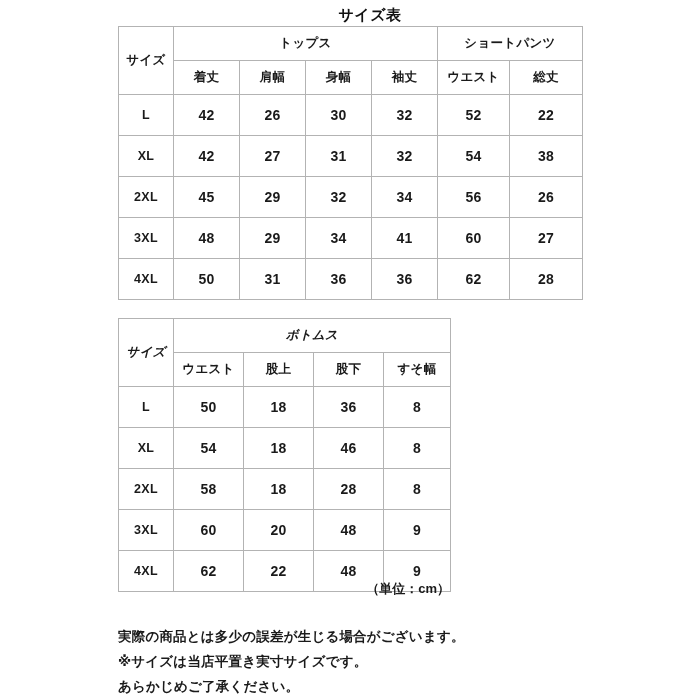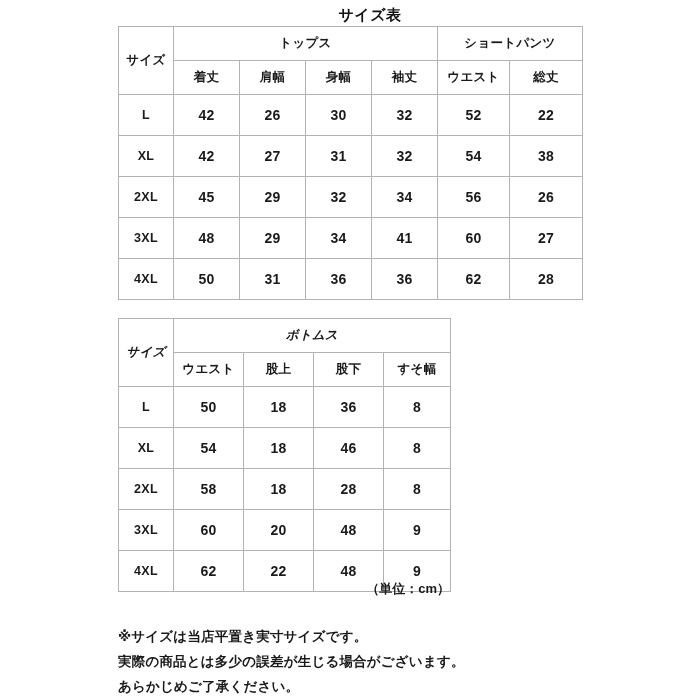--- a/index.html
+++ b/index.html
@@ -235,18 +235,18 @@
         <td class="data-cell">22</td>
         <td class="data-cell">48</td>
         <td class="data-cell">9</td>
       </tr>
     </tbody>
   </table>
 
   <div class="unit-note">（単位：cm）</div>
 
   <div class="footer-notes">
+    <div>実際の商品とは多少の誤差が生じる場合がございます。</div>
     <div>※サイズは当店平置き実寸サイズです。</div>
-    <div>実際の商品とは多少の誤差が生じる場合がございます。</div>
     <div>あらかじめご了承ください。</div>
   </div>
 
 </div>
 
 </body></html>

